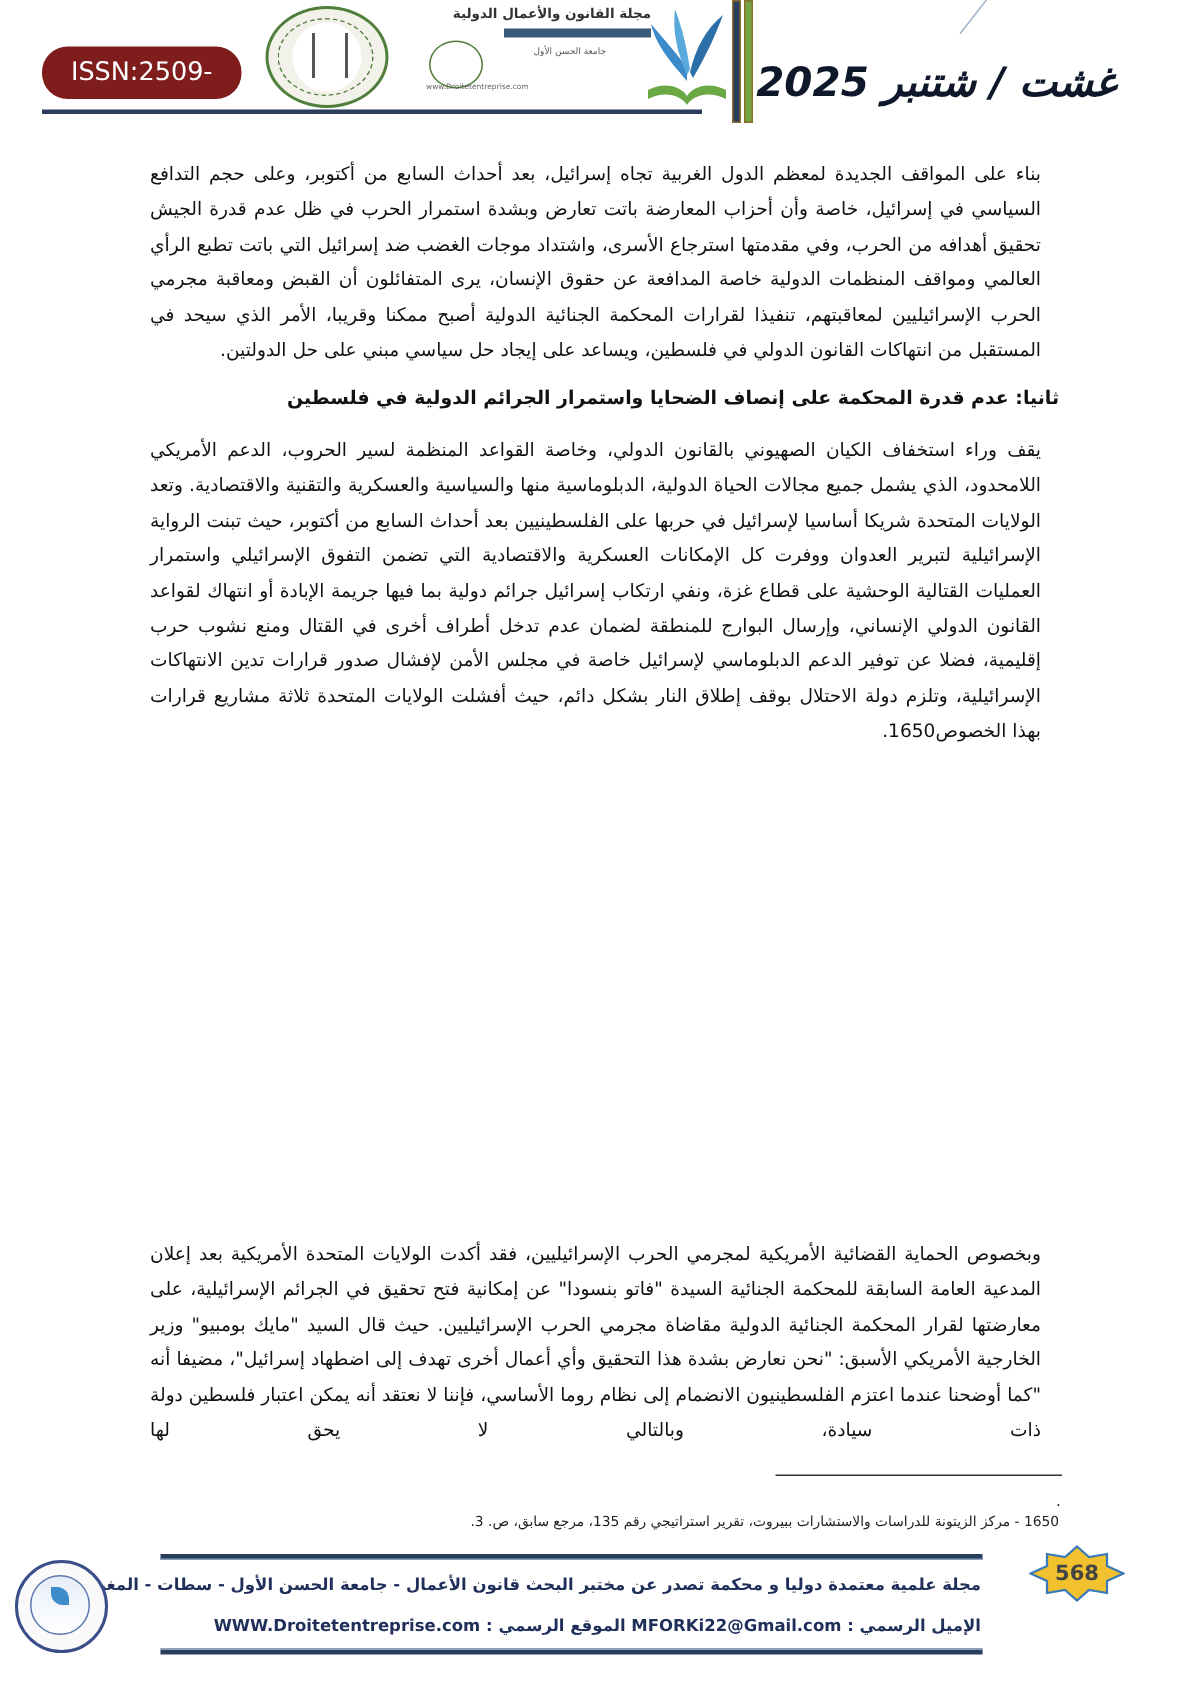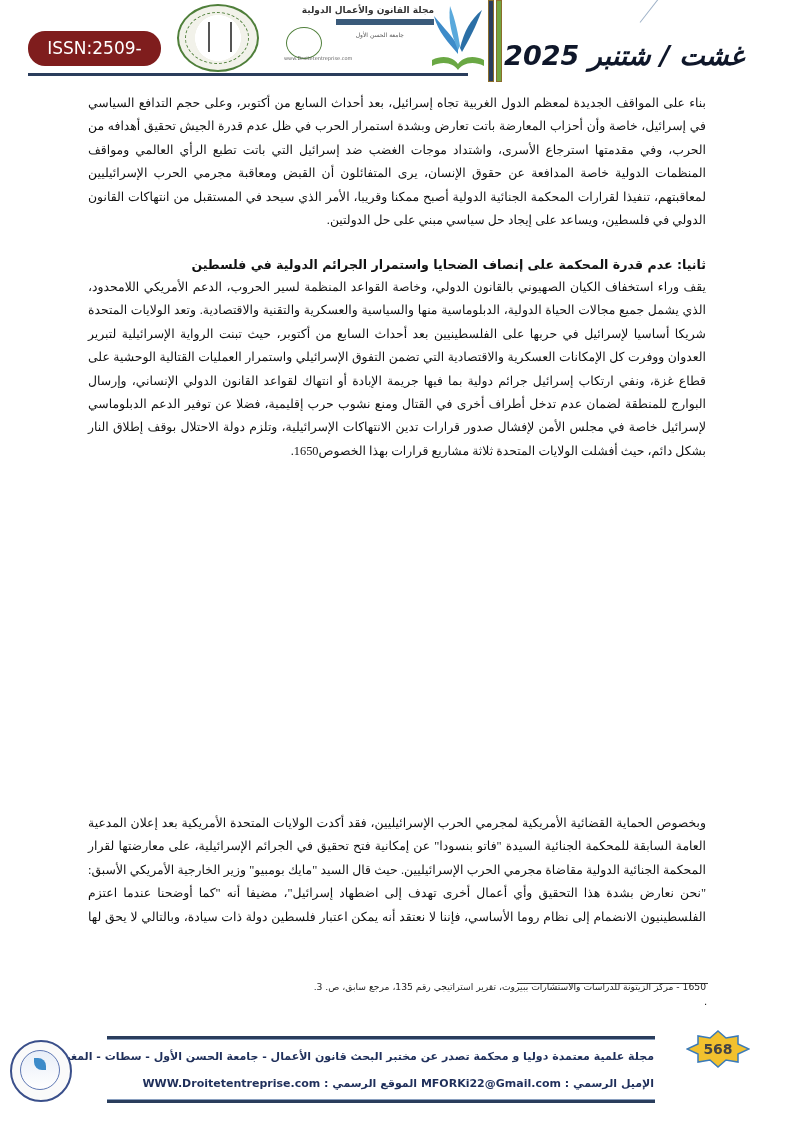--- a/index.html
+++ b/index.html
@@ -27,27 +27,27 @@
   .date-line { position: absolute; right: 50px; top: 40px; font-family: "DejaVu Sans", sans-serif; font-weight: bold; font-size: 27px; color: #0f172a; direction: rtl; white-space: nowrap; font-style: italic; }
   .diag-line { position: absolute; left: 640px; top: 22px; width: 90px; height: 1px; background: #9fb2c8; transform: rotate(-52deg); transform-origin: left center; }
   .header-rule { position: absolute; left: 28px; top: 73px; width: 440px; height: 3px; background: #2a3d5c; }
 
   
   .content { position: absolute; left: 88px; width: 618px; direction: rtl; text-align: justify; font-family: "DejaVu Sans", sans-serif; font-size: 12.4px; line-height: 23.4px; color: #111; }
   .p1 { top: 92px; }
   .heading { position: absolute; left: 88px; top: 253px; width: 618px; direction: rtl; font-weight: bold; font-size: 12.6px; line-height: 23px; }
   .p2 { top: 276px; }
   .p3 { top: 812px; }
-  .content p { margin: 0; text-align-last: right; font-family: Liberation Serif, serif; }
+  .content p { margin: 12px; text-align-last: right; }
   .content p.justify-last { text-align-last: justify; }
 
   
   .fn-rule { position: absolute; left: 517px; top: 983px; width: 191px; height: 1px; background: #333; }
   .fn-dot { position: absolute; left: 704px; top: 996px; font-size: 10px; }
-  .footnote { position: absolute; right: 88px; top: 981px; direction: rtl; font-size: 9.2px; color: #222; white-space: nowrap; margin-left: 16px; }
+  .footnote { position: absolute; right: 88px; top: 1009px; direction: rtl; font-size: 9.2px; color: #222; white-space: nowrap; margin-left: 16px; }
 
   
   .footer-rule-top { position: absolute; left: 107px; top: 1036px; width: 548px; height: 3px; background: #2a3d5c; border-bottom: 1px solid #8aa0c0; }
   .footer-rule-bot { position: absolute; left: 107px; top: 1099px; width: 548px; height: 3px; background: #2a3d5c; border-top: 1px solid #8aa0c0; }
   .page-badge { position: absolute; left: 686px; top: 1030px; width: 64px; height: 38px; }
   .page-badge svg { position: absolute; left: 0; top: 0; width: 64px; height: 38px; }
   .page-badge span { position: absolute; left: 0; top: 0; width: 64px; height: 38px; line-height: 38px; text-align: center; font-weight: bold; font-size: 14px; color: #444; }
   .footer-line1 { position: absolute; right: 140px; top: 1050px; direction: rtl; font-weight: bold; font-size: 11px; color: #1f2f5a; white-space: nowrap; }
   .footer-line2 { position: absolute; right: 140px; top: 1077px; direction: rtl; font-weight: bold; font-size: 11px; color: #1f2f5a; white-space: nowrap; }
   .stamp { position: absolute; left: 10px; top: 1040px; width: 58px; height: 58px; border-radius: 50%; border: 2px solid #3a4f8a; background: #fafafa; }

